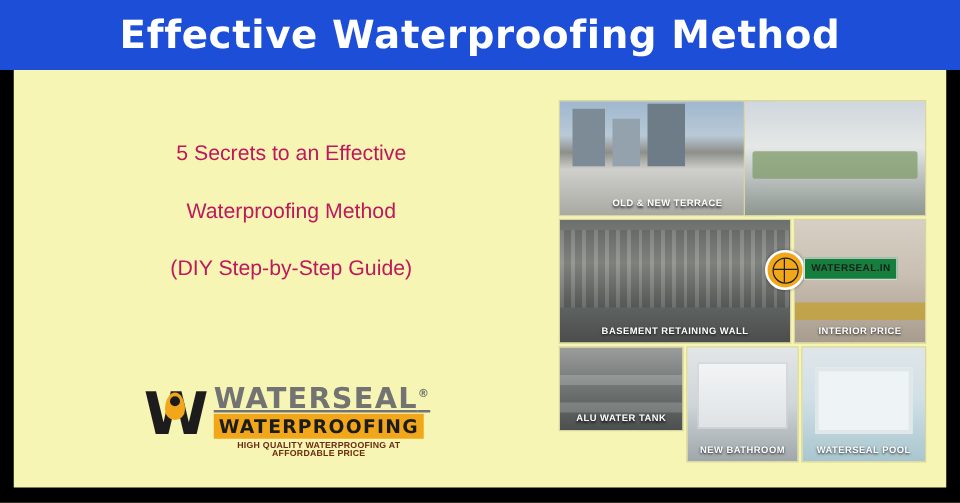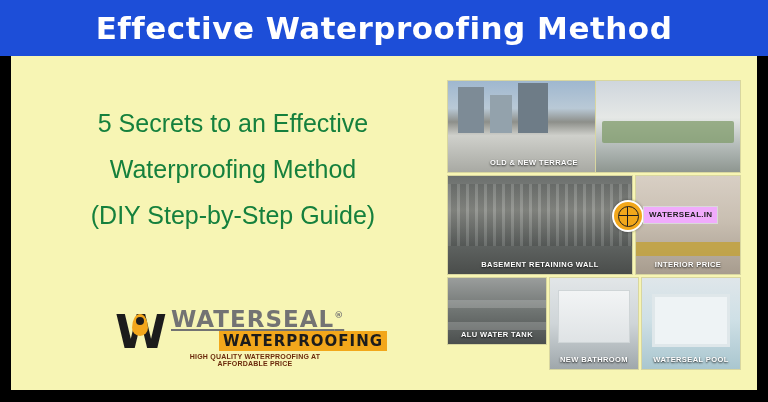--- a/index.html
+++ b/index.html
@@ -50,24 +50,24 @@
   }
   .headline-block {
     position: absolute;
     top: 44px;
     left: 22px;
     width: 400px;
     color: #1a1a1a;
   }
   .headline-line {
     font-family: "Liberation Sans", sans-serif;
-    font-size: 25px;
+    font-size: 17px;
     line-height: 46px;
     text-align: center;
-    color: #15803d;
+    color: #be185d;
     white-space: nowrap;
   }
   .logo-block {
     position: absolute;
     left: 104px;
     top: 250px;
     width: 225px;
     height: 62px;
   }
   .logo-mark {
@@ -129,21 +129,20 @@
     width: 168px;
     height: 20px;
     background: #f2a71b;
     color: #1c1c1c;
     font-family: "DejaVu Sans", sans-serif;
     font-weight: bold;
     font-size: 15px;
     letter-spacing: 1px;
     text-align: center;
     line-height: 20px;
-    margin-left: 48px;
   }
   .logo-tagline {
     position: absolute;
     left: 56px;
     top: 47px;
     width: 168px;
     text-align: center;
     font-family: "Liberation Sans", sans-serif;
     font-size: 7px;
     font-weight: bold;
@@ -246,21 +245,21 @@
       linear-gradient(#1d1d1d,#1d1d1d) center/100% 1.2px no-repeat,
       linear-gradient(#1d1d1d,#1d1d1d) center/1.2px 100% no-repeat,
       #f2a71b;
   }
   .badge-label {
     position: absolute;
     left: 196px;
     top: 126px;
     height: 16px;
     padding: 0 5px;
-    background: #f0abfc;
+    background: #15803d;
     border: 1px solid #d9d9d9;
     color: #1d1d1d;
     font-family: "Liberation Sans", sans-serif;
     font-size: 8px;
     font-weight: bold;
     line-height: 16px;
     letter-spacing: 0.3px;
   }
 </style>
 </head>

